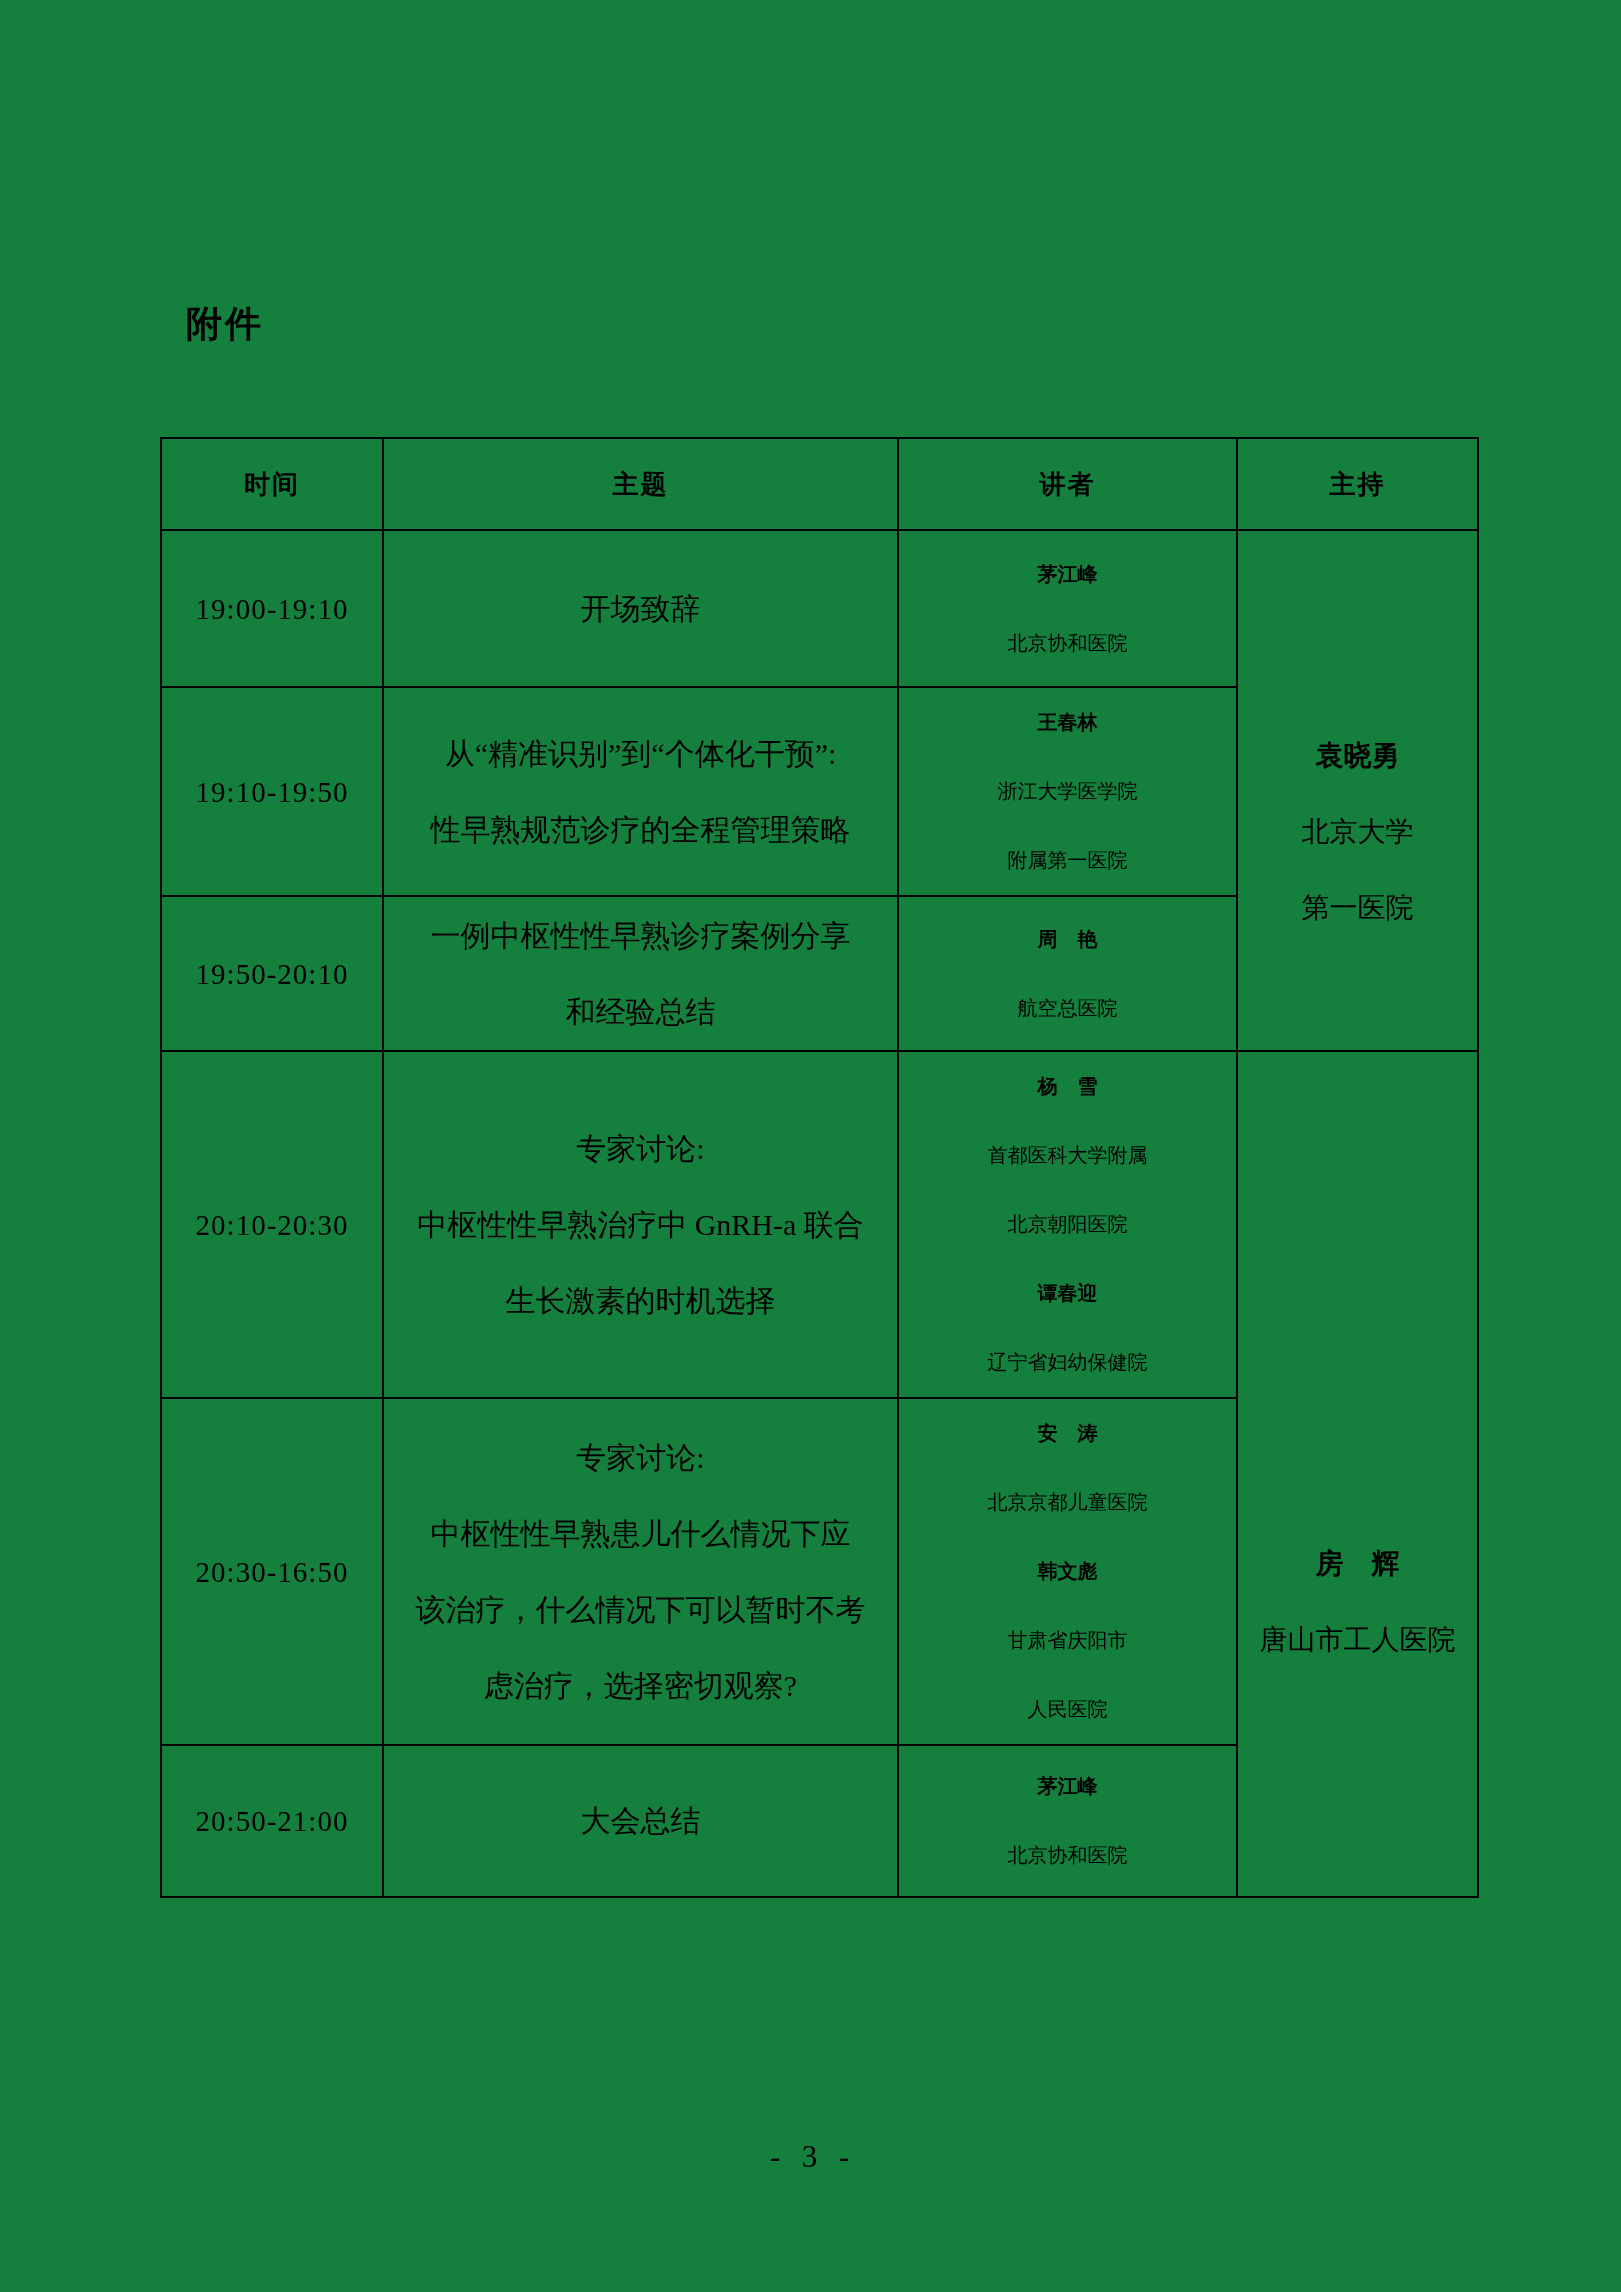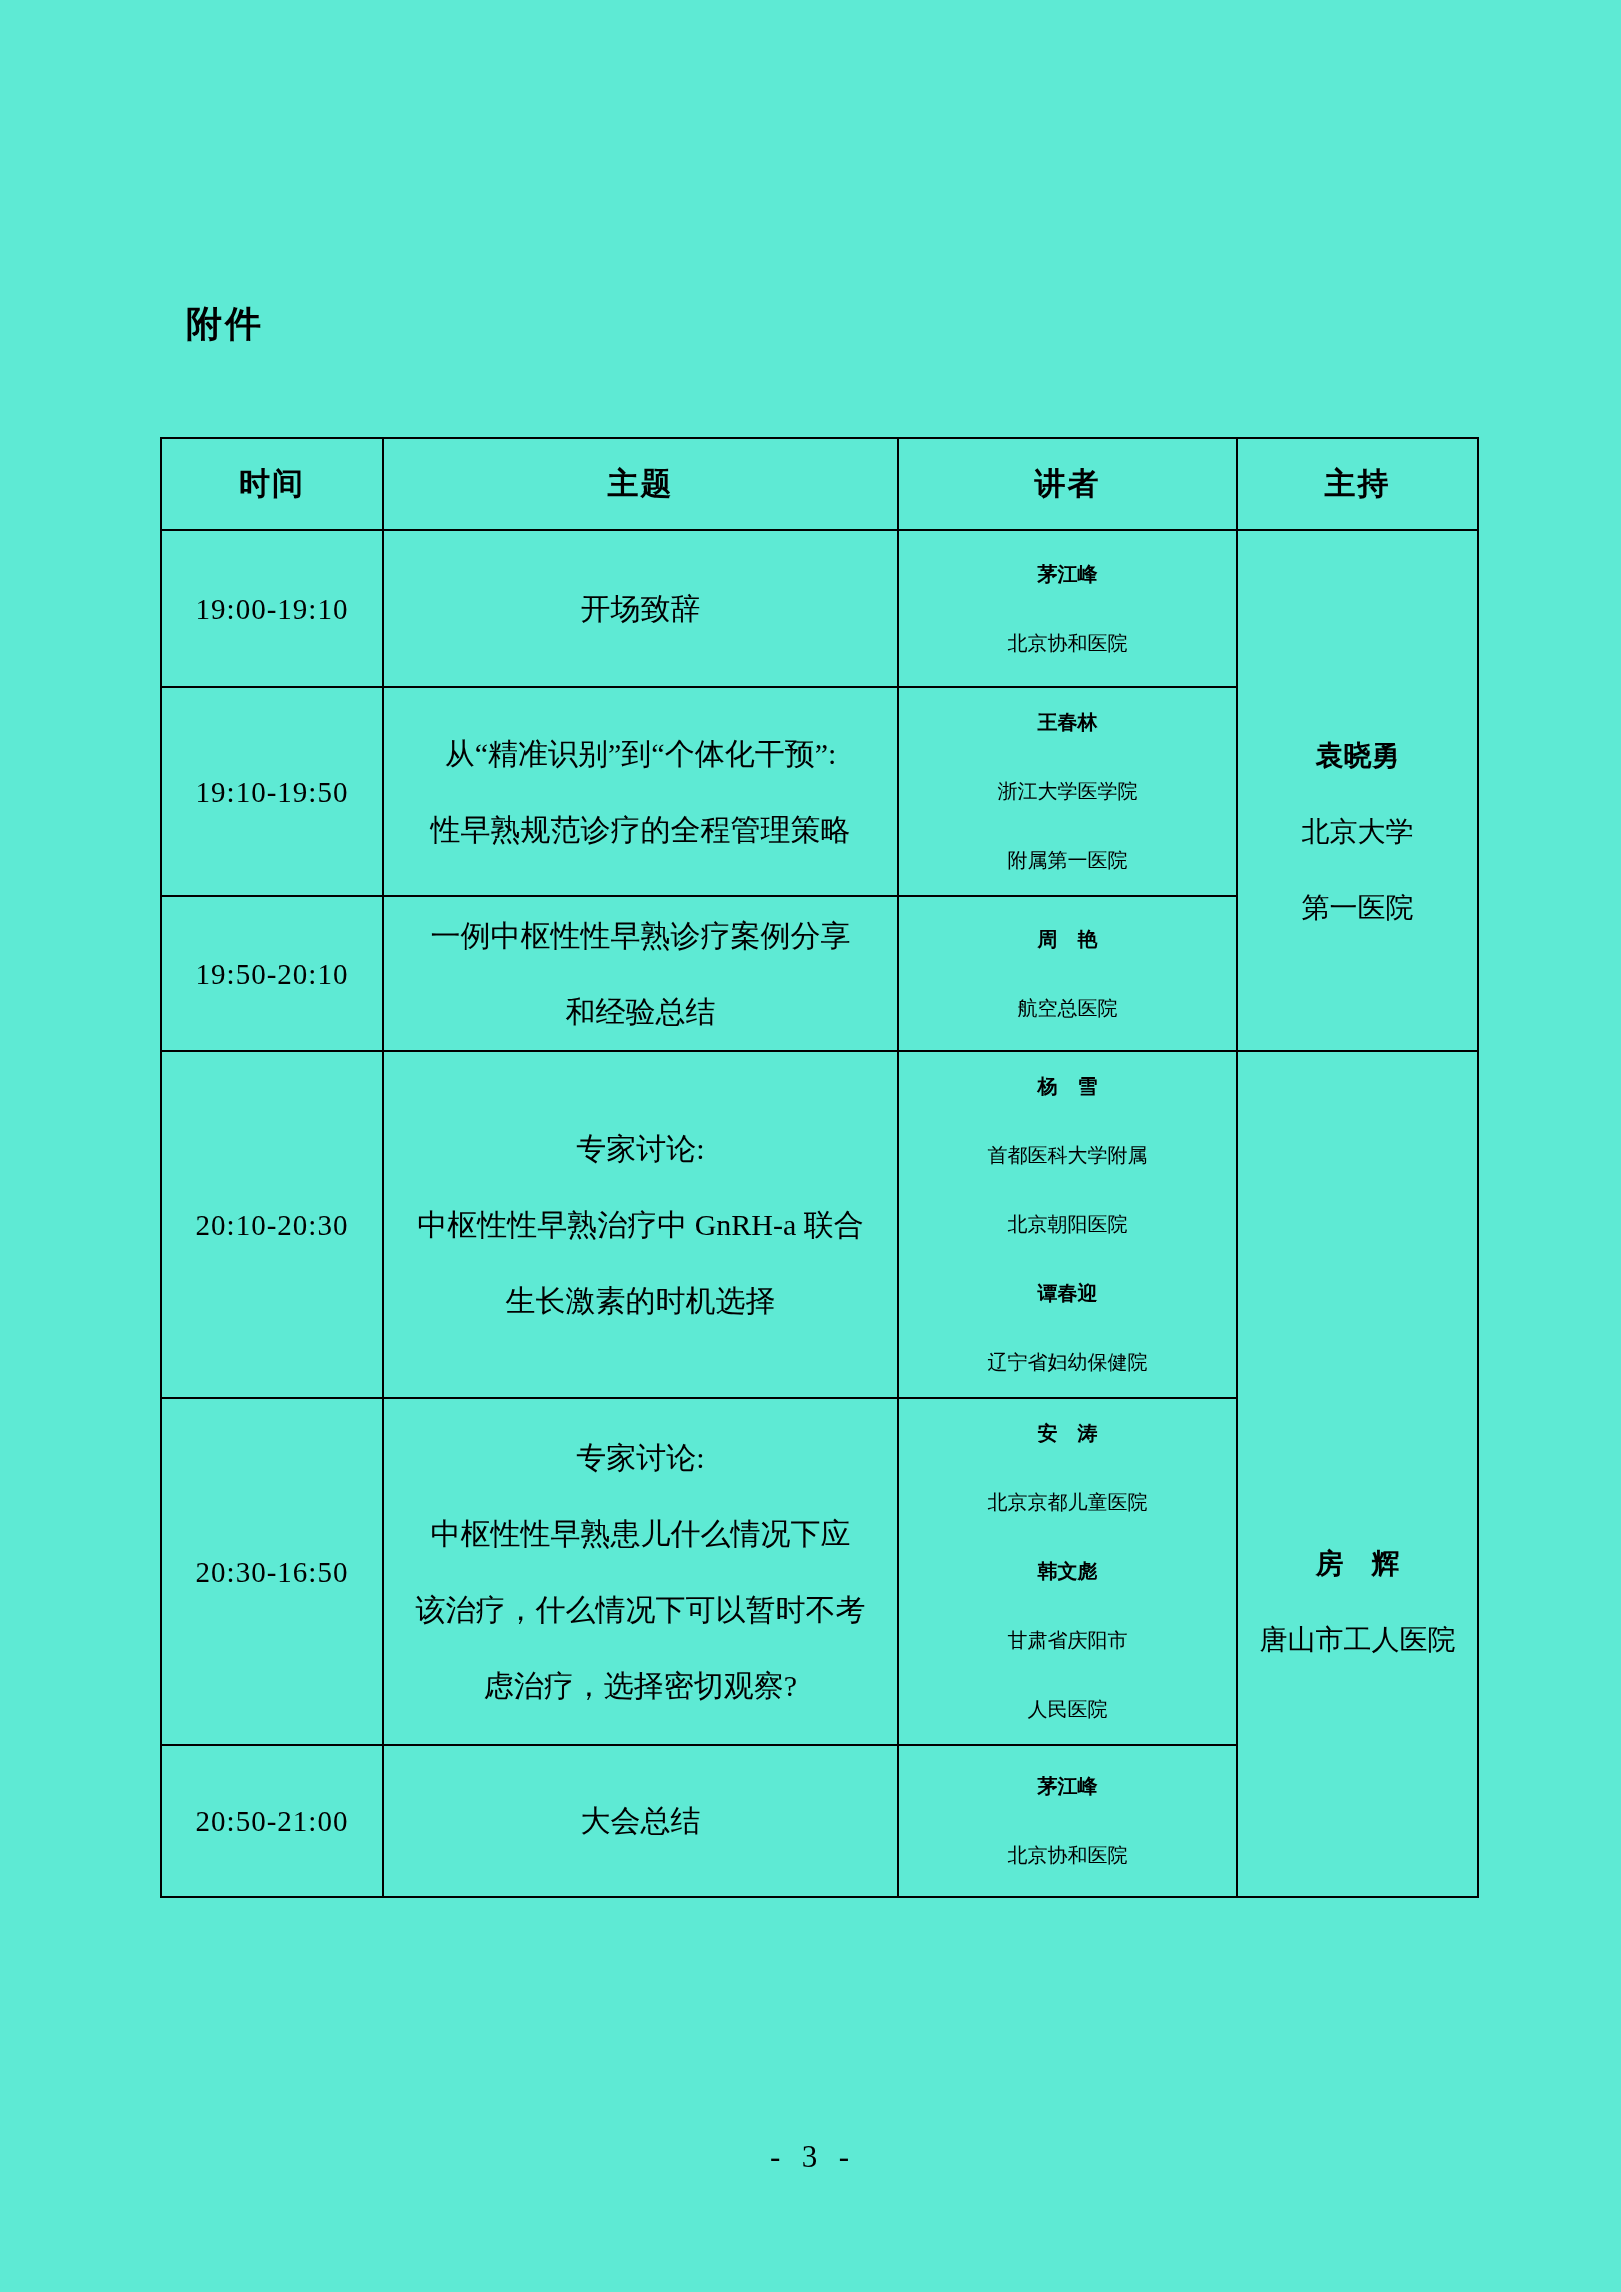--- a/index.html
+++ b/index.html
@@ -1,20 +1,20 @@
 <!DOCTYPE html>
 <html><head>
 <meta charset="utf-8">
 <style>
   html,body { margin:0; padding:0; background:#ffffff; }
   .page {
     position:relative;
     width:1621px;
     height:2293px;
-    background:#5eead4;
+    background:#15803d;
     color:#000000;
     font-family:"Liberation Serif","DejaVu Serif",serif;
     overflow:hidden;
   }
   .attachment {
     position:absolute;
     left:186px;
     top:300px;
     font-size:36px;
     font-weight:700;
@@ -41,21 +41,21 @@
   }
   table.agenda th,
   table.agenda td {
     border:2px solid #000000;
     text-align:center;
     vertical-align:middle;
     padding:0;
     overflow:hidden;
   }
   table.agenda th {
-    font-size:31px;
+    font-size:26px;
     font-weight:700;
     letter-spacing:2px;
   }
   .time-cell  { font-size:29px; letter-spacing:1px; line-height:76px; }
   .topic-cell { font-size:30px; line-height:76px; }
   .speaker-cell { font-size:20px; line-height:69px; }
   .host-cell  { font-size:28px; line-height:76px; vertical-align:middle; }
   .host-cell.group1 { padding-top:83px; }
   .host-cell.group2 { padding-top:255px; }
   .name { font-weight:700; }

